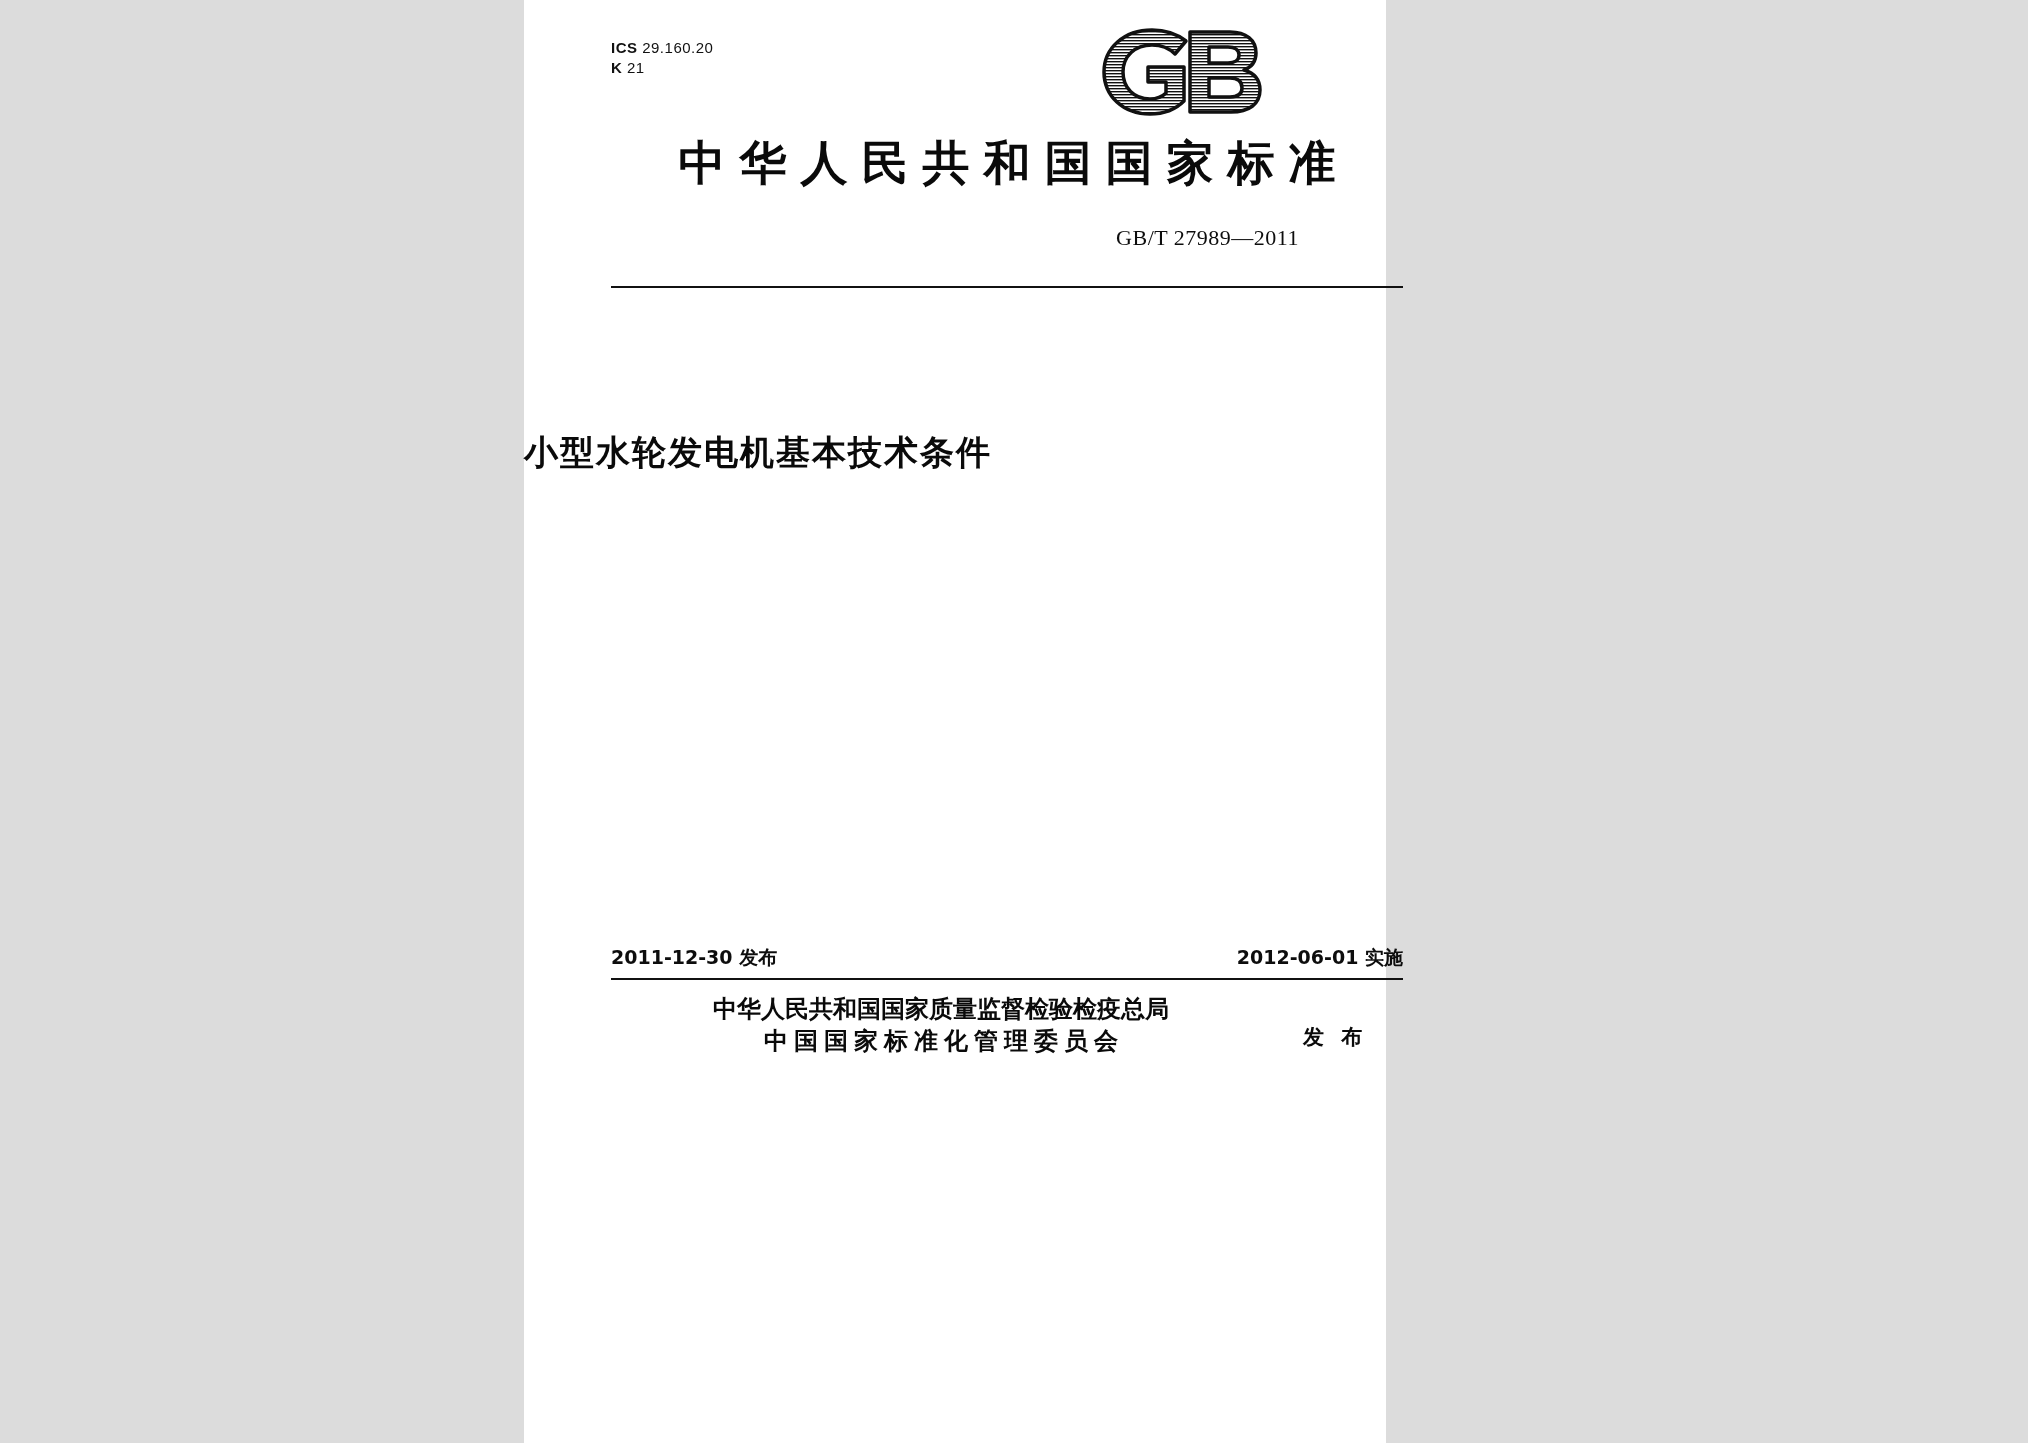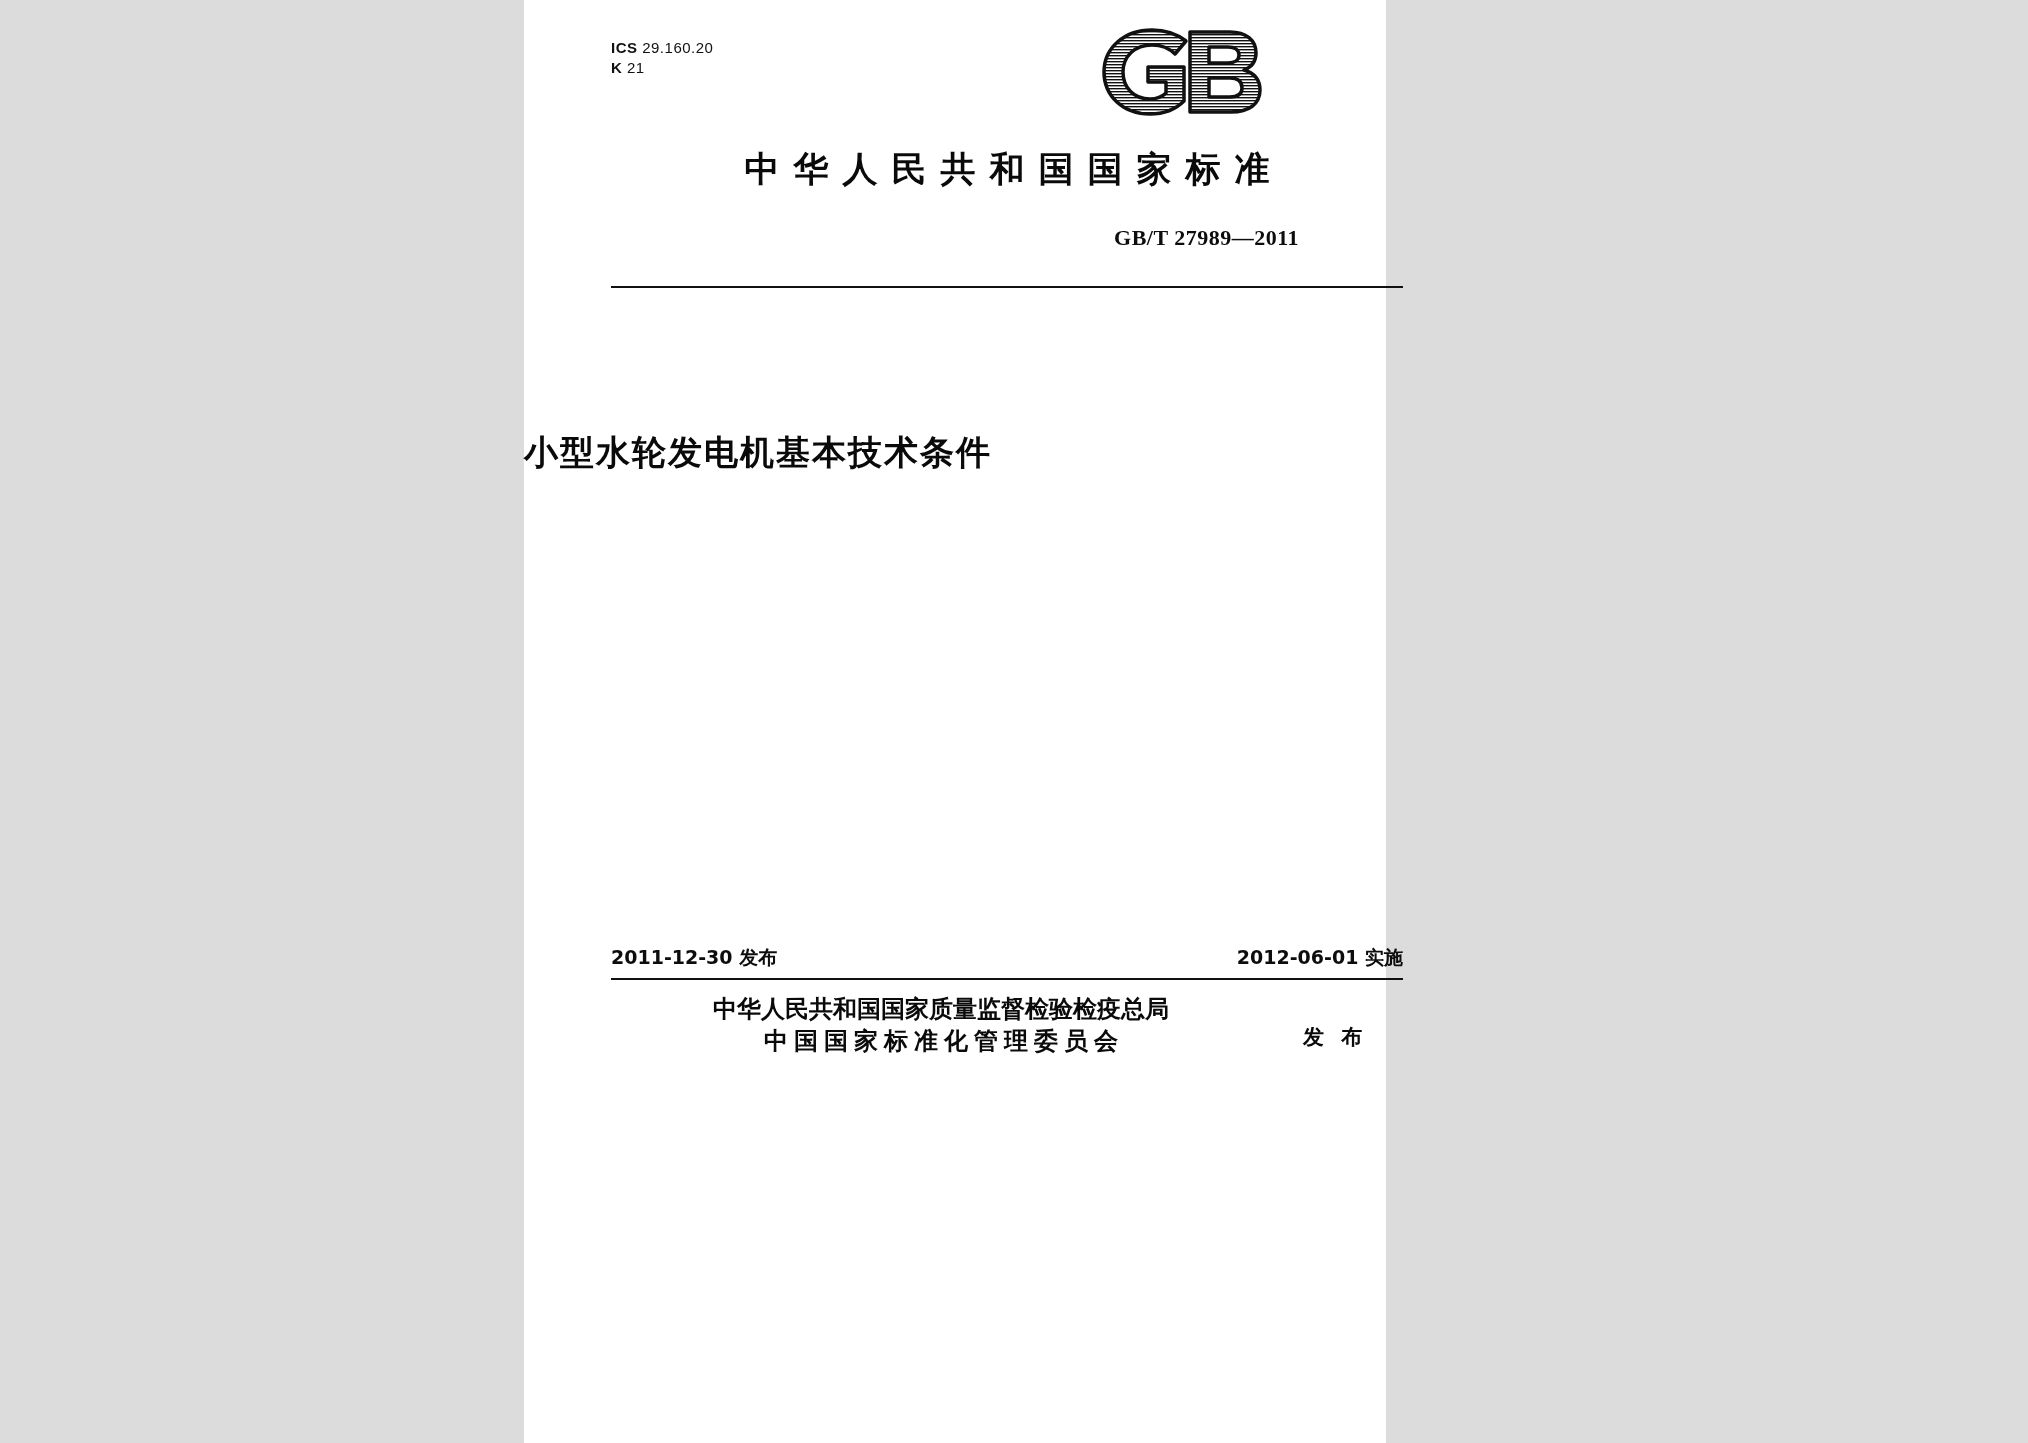--- a/index.html
+++ b/index.html
@@ -51,37 +51,37 @@
     position: absolute;
     left: 566px;
     top: 22px;
     width: 180px;
     height: 100px;
   }
   
   .national-standard {
     position: absolute;
     left: 0;
-    top: 146px;
+    top: 132px;
     width: 966px;
     text-align: center;
     font-family: "DejaVu Serif", serif;
-    font-size: 35px;
+    font-size: 47px;
     font-weight: bold;
     letter-spacing: 14px;
     color: #0a0a0a;
     text-indent: 14px;
   }
   .std-number {
     position: absolute;
     right: 87px;
     top: 225px;
     font-family: "Liberation Serif", serif;
     font-size: 22px;
-    font-weight: bold;
+    font-weight: normal;
     color: #0d0d0d;
     letter-spacing: 0.5px;
     margin-left: 24px;
   }
   .rule-top {
     position: absolute;
     left: 87px;
     top: 286px;
     width: 792px;
     border-top: 2px solid #111;

